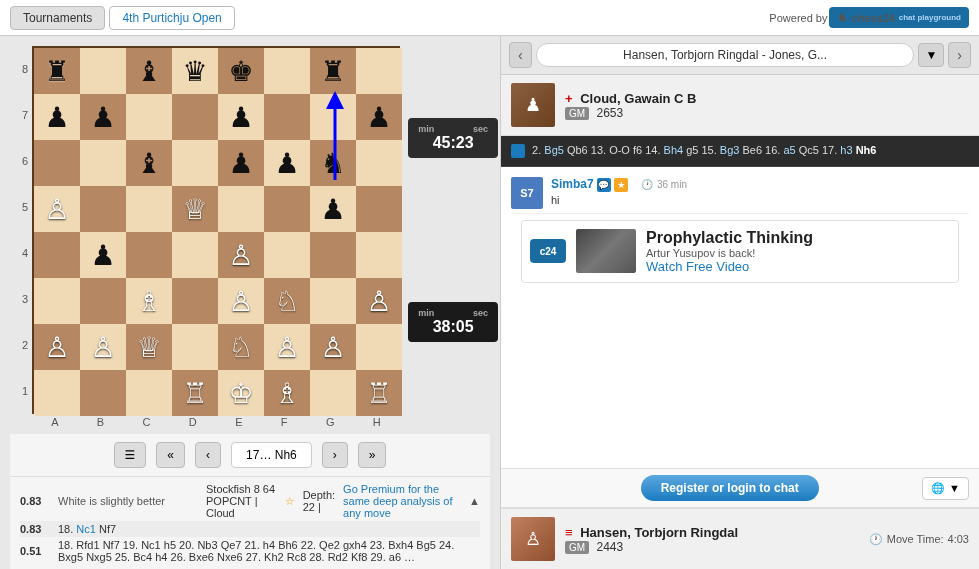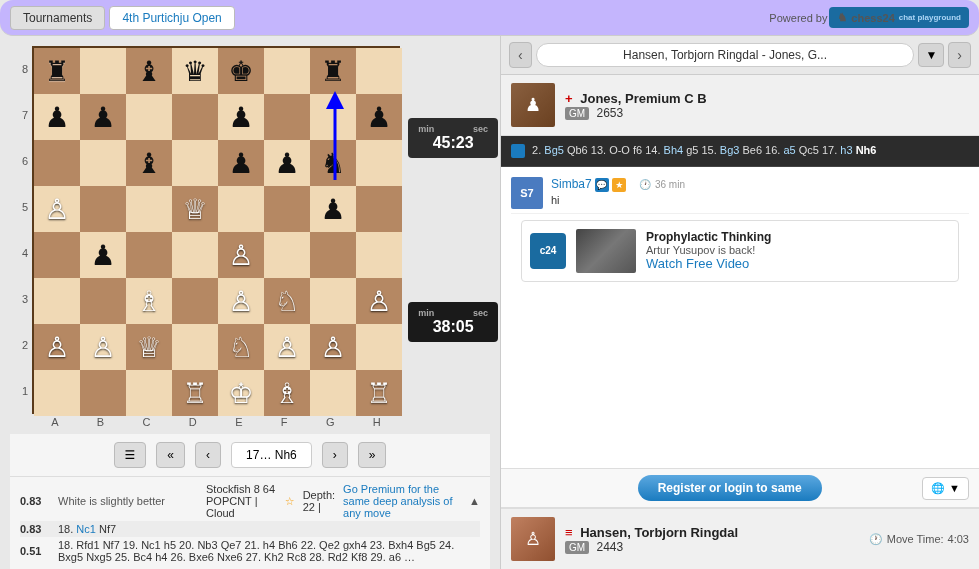--- a/index.html
+++ b/index.html
@@ -2,25 +2,24 @@
 <html><head>
   <meta charset="utf-8">
   <style>
     * { box-sizing: border-box; margin: 0; padding: 0; }
     body { font-family: Arial, sans-serif; background: #e8e8e8; width: 979px; height: 569px; overflow: hidden; font-size: 12px; }
 
     
     #header {
       display: flex;
       align-items: center;
-      background: #c4b5fd;
+      background: #ffffff;
       border-bottom: 1px solid #ccc;
       height: 36px;
       padding: 0 10px;
-      border-radius: 13px;
     }
     #header .tournaments-btn {
       background: #e0e0e0;
       border: 1px solid #bbb;
       border-radius: 4px;
       padding: 4px 12px;
       font-size: 12px;
       cursor: pointer;
       color: #333;
     }
@@ -320,21 +319,21 @@
       border-radius: 2px;
       background: #4a90d9;
       flex-shrink: 0;
       display: flex;
       align-items: center;
       justify-content: center;
       color: white;
       font-size: 11px;
       font-weight: bold;
     }
-    .chat-username { font-weight: normal; font-size: 12px; color: #1a7bbf; }
+    .chat-username { font-weight: bold; font-size: 12px; color: #1a7bbf; }
     .chat-badge { 
       width: 14px; height: 14px; 
       border-radius: 2px;
       display: inline-flex;
       align-items: center;
       justify-content: center;
       font-size: 9px;
     }
     .badge-blue { background: #1a7bbf; color: white; }
     .badge-gold { background: #f5a623; color: white; }
@@ -347,40 +346,40 @@
       border: 1px solid #ddd;
       border-radius: 4px;
       padding: 8px;
       display: flex;
       gap: 10px;
       align-items: center;
       background: white;
     }
     .ad-logo {
       width: 36px;
-      height: 36px;
+      height: 24px;
       background: #1a6ba0;
       border-radius: 4px;
       display: flex;
       align-items: center;
       justify-content: center;
       color: white;
       font-size: 10px;
       font-weight: bold;
       flex-shrink: 0;
     }
     .ad-image {
       width: 60px;
       height: 44px;
       background: linear-gradient(135deg, #555 0%, #888 100%);
       border-radius: 2px;
       flex-shrink: 0;
     }
     .ad-content { flex: 1; }
-    .ad-title { font-weight: bold; font-size: 12px; color: #222; }
+    .ad-title { font-weight: bold; font-size: 16px; color: #222; }
     .ad-subtitle { font-size: 11px; color: #555; }
     .ad-link { font-size: 13px; color: #1a7bbf; cursor: pointer; }
 
     
     #register-bar {
       display: flex;
       align-items: center;
       justify-content: space-between;
       padding: 6px 10px;
       border-top: 1px solid #ddd;
@@ -694,21 +693,21 @@
       <div class="game-title-box">Hansen, Torbjorn Ringdal - Jones, G...</div>
       <button class="nav-select-btn">▼</button>
       <button class="nav-btn">›</button>
     </div>
 
     <div id="player-jones">
       <div class="player-avatar" style="background: linear-gradient(135deg, #8a6040 0%, #6a4020 100%); display:flex; align-items:center; justify-content:center; color:white; font-size:18px;">♟</div>
       <div class="player-info">
         <div class="player-name">
           <span class="player-flag">+</span>
-          <span>Jones, Premium C B</span>
+          <span>Cloud, Gawain C B</span>
         </div>
         <div>
           <span class="player-rating-badge">GM</span>
           <span class="player-rating">2653</span>
         </div>
       </div>
     </div>
 
     <div id="move-notation">
       <span class="move-notation-toggle"></span>
@@ -739,21 +738,21 @@
         <div class="ad-content">
           <div class="ad-title">Prophylactic Thinking</div>
           <div class="ad-subtitle">Artur Yusupov is back!</div>
           <div class="ad-link">Watch Free Video</div>
         </div>
       </div>
     </div>
 
     <div id="register-bar">
       <div style="flex:0 0 26px"></div>
-      <button class="register-btn">Register or login to same</button>
+      <button class="register-btn">Register or login to chat</button>
       <button class="lang-btn">
         <span>🌐</span>
         <span>▼</span>
       </button>
     </div>
 
     <div id="player-hansen">
       <div class="player-avatar" style="background: linear-gradient(135deg, #c08060 0%, #905030 100%); display:flex; align-items:center; justify-content:center; color:white; font-size:18px;">♙</div>
       <div class="player-info">
         <div class="player-name">

